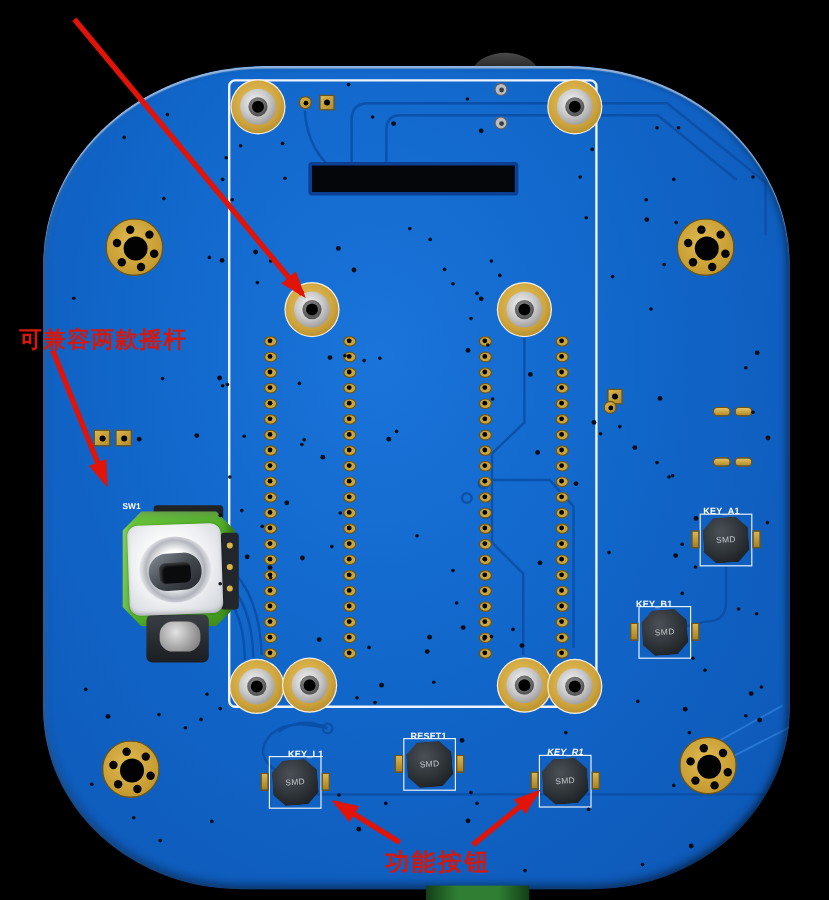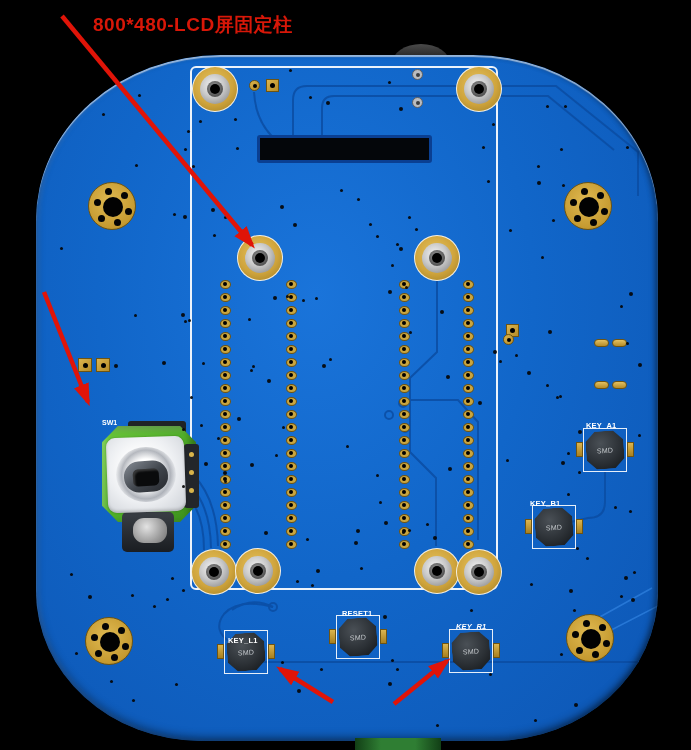--- a/index.html
+++ b/index.html
@@ -303,21 +303,21 @@
         <div class="thole" style="left: 426.5px; top: 471.5px;"></div>
         <div class="thole" style="left: 426.5px; top: 484.5px;"></div>
         <div class="btnw" style="left: 188px; top: 575px;">
           <div class="btn-outline"></div>
           <div class="btn-pad l"></div>
           <div class="btn-pad r"></div>
           <div class="btn-cap">
             <span>SMD</span>
           </div>
         </div>
-        <div class="btnlab" style="left: 192px; top: 569px; margin-top: 12px;">KEY_L1</div>
+        <div class="btnlab" style="left: 204px; top: 569px;">KEY_L1</div>
         <div class="btnw" style="left: 300px; top: 560px;">
           <div class="btn-outline"></div>
           <div class="btn-pad l"></div>
           <div class="btn-pad r"></div>
           <div class="btn-cap">
             <span>SMD</span>
           </div>
         </div>
         <div class="btnlab" style="left: 306px; top: 554px;">RESET1</div>
         <div class="btnw" style="left: 413px; top: 574px;">
@@ -521,14 +521,15 @@
       </marker>
     </defs>
     <g stroke="#e01408" stroke-width="4.5" fill="none">
       <line x1="62" y1="16" x2="252" y2="245" marker-end="url(#ah)"></line>
       <line x1="44" y1="292" x2="88" y2="402" marker-end="url(#ah)"></line>
       <line x1="333" y1="702" x2="280" y2="669" marker-end="url(#ah)"></line>
       <line x1="394" y1="704" x2="447" y2="661" marker-end="url(#ah)"></line>
     </g>
   </svg>
 
-  <div class="ann lcd">800*480-LCD屏固定柱</div>
+  <div class="ann joy-t">可兼容两款摇杆</div>
+  <div class="ann fn">功能按钮</div>
 </div>
 
 </body></html>

